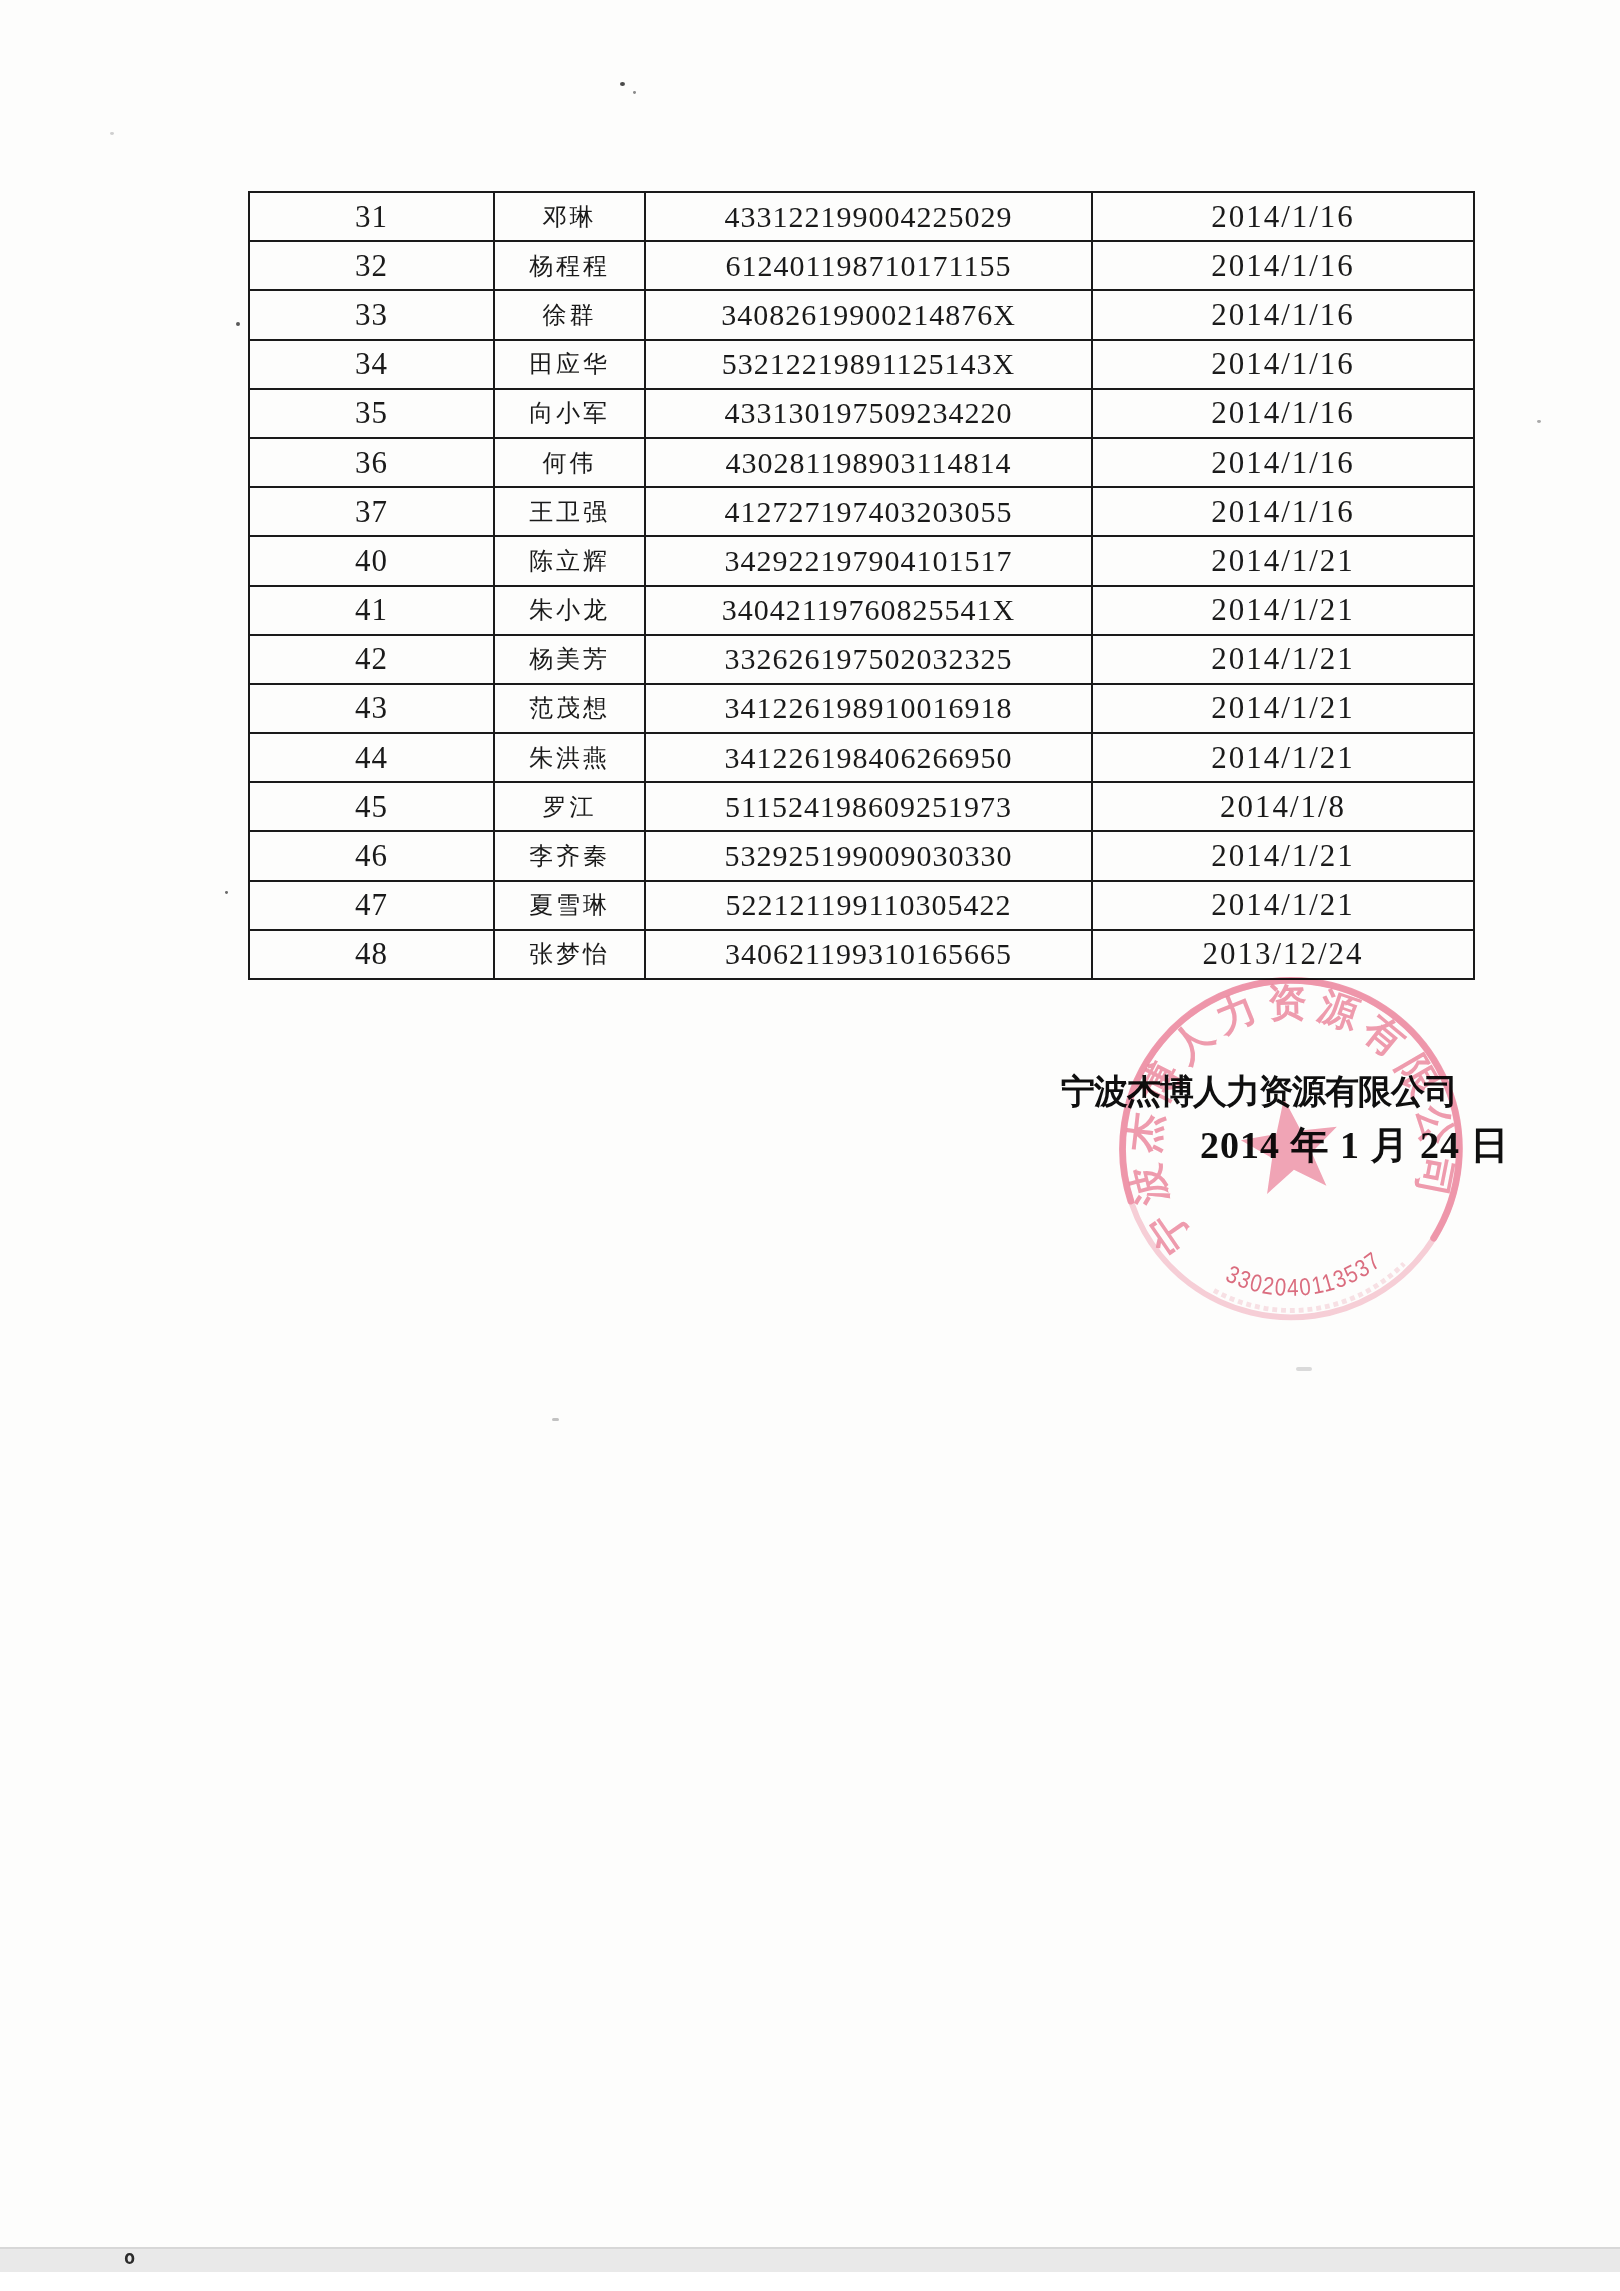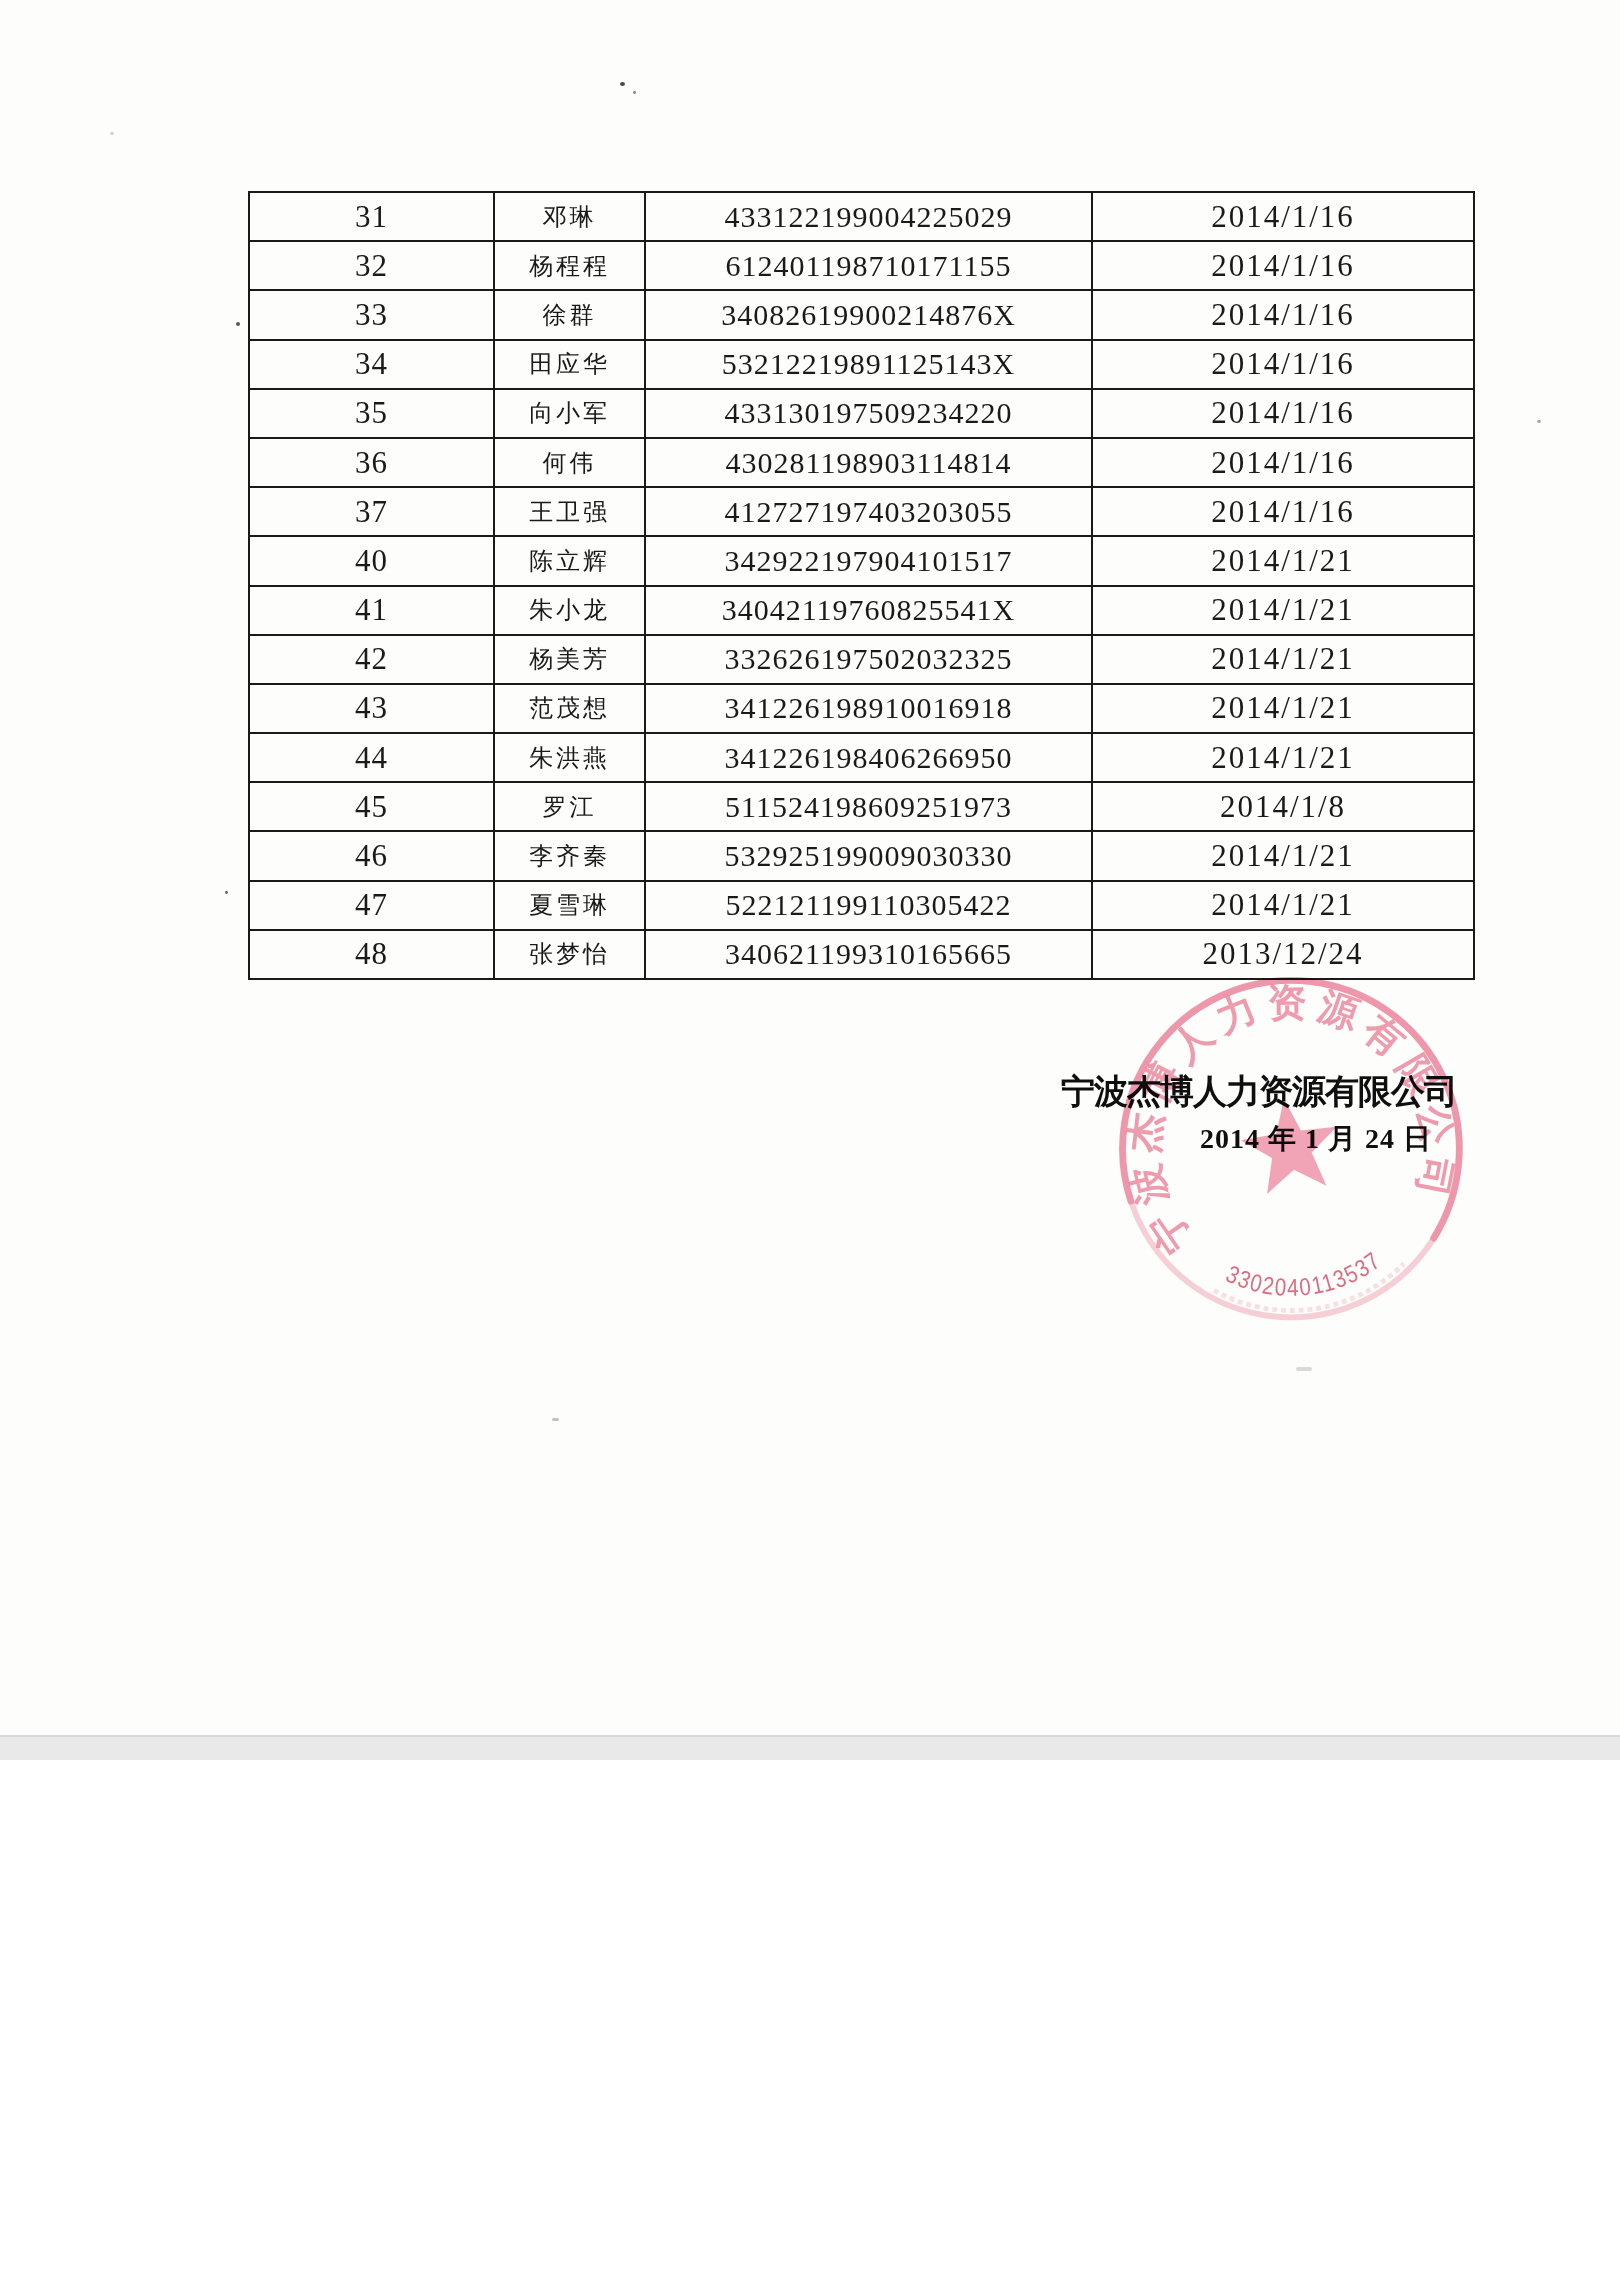--- a/index.html
+++ b/index.html
@@ -1,19 +1,19 @@
 <!DOCTYPE html>
 <html><head>
 <meta charset="utf-8">
 <style>
   * { margin:0; padding:0; box-sizing:border-box; }
   html,body { background:#ffffff; }
   .page {
     position:relative;
-    width:1620px; height:1760px;
+    width:1620px; height:2272px;
     background:#fdfdfc;
     overflow:hidden;
     font-family:"Liberation Serif","DejaVu Serif",serif;
   }
   
   .roster {
     position:absolute; left:248px; top:191px;
     width:1225px; height:789px;
     border-collapse:collapse; table-layout:fixed;
     border:2.9px solid #141414;
@@ -32,21 +32,21 @@
   td.c-date { font-size:31px; letter-spacing:2px;border-radius:6px; }
   
   .company {
     position:absolute; left:1061px; top:1069px;
     font-size:34px; font-weight:700; color:#0f0f0f;
     font-family:"Liberation Sans","DejaVu Sans",sans-serif;
     letter-spacing:-1px; white-space:nowrap;
   }
   .sig-date {
     position:absolute; left:1200px; top:1120px;
-    font-size:28px; font-weight:700; color:#0f0f0f;
+    font-size:38px; font-weight:700; color:#0f0f0f;
     font-family:"Liberation Serif","DejaVu Serif",serif;
     letter-spacing:1px; white-space:nowrap;
   }
   
   .stamp {
     position:absolute; left:1105px; top:963px;
     width:372px; height:372px;
     mix-blend-mode:multiply;
     transform:rotate(-8deg);
     transform-origin:50% 50%;

